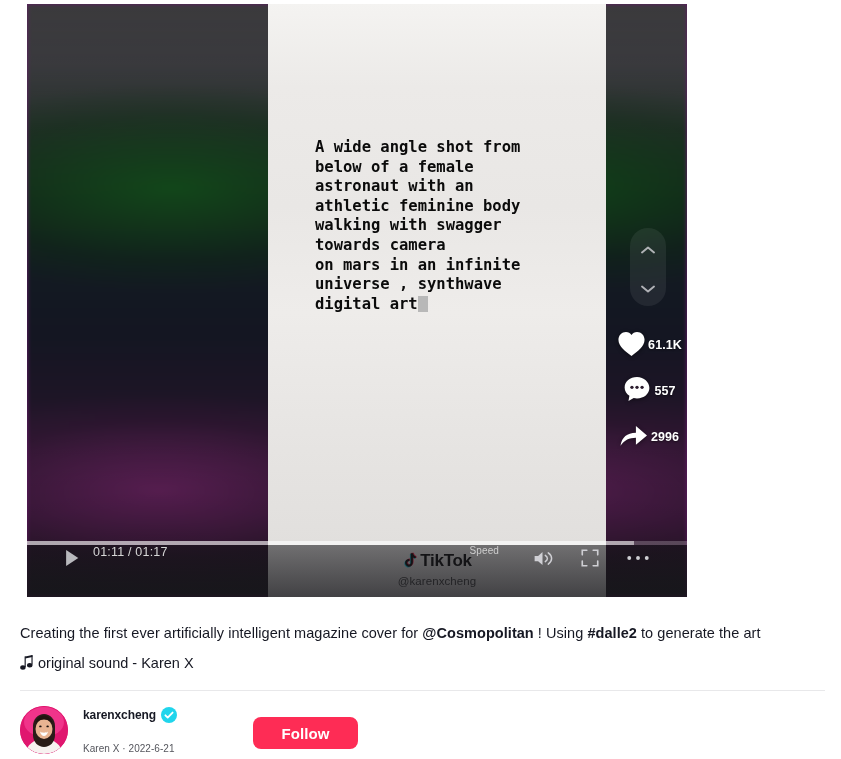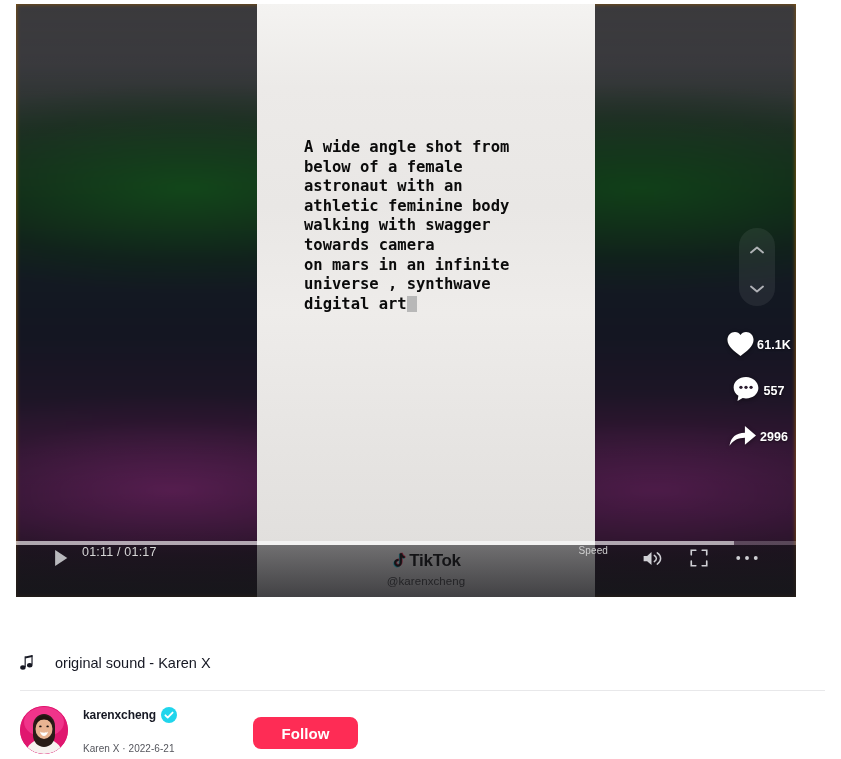--- a/index.html
+++ b/index.html
@@ -15,26 +15,26 @@
   .page {
     position: relative;
     width: 841px;
     height: 759px;
     background: #ffffff;
   }
 
   
   .player {
     position: absolute;
-    left: 16px;
+    left: 27px;
     top: 4px;
-    width: 780px;
+    width: 660px;
     height: 593px;
     overflow: hidden;
-    background: #a16207;
+    background: #701a75;
   }
 
   
   .backdrop {
     position: absolute;
     inset: 0;
     background:
       radial-gradient(ellipse 58% 22% at 22% 31%, rgba(18,72,26,0.95) 0%, rgba(12,48,18,0.35) 55%, rgba(0,0,0,0) 80%),
       radial-gradient(ellipse 58% 22% at 80% 31%, rgba(16,66,24,0.92) 0%, rgba(10,44,16,0.32) 55%, rgba(0,0,0,0) 80%),
       radial-gradient(ellipse 52% 20% at 20% 82%, rgba(96,32,88,0.92) 0%, rgba(58,20,54,0.35) 58%, rgba(0,0,0,0) 82%),
@@ -235,21 +235,21 @@
     letter-spacing: 0.05px;
   }
   .caption b { font-weight: 700; color: #161823; }
 
   .music {
     position: absolute;
     left: 20px;
     top: 655px;
     display: flex;
     align-items: center;
-    gap: 21px;
+    gap: 4px;
     font-size: 14.5px;
     color: #161823;
   }
   .music .note { width: 14px; height: 16px; }
 
   .divider {
     position: absolute;
     left: 20px;
     top: 690px;
     width: 805px;
@@ -432,20 +432,21 @@
       <span class="ctrl-icon">
         <svg viewBox="0 0 26 8" width="24" height="8">
           <circle cx="3.5" cy="4" r="2.1" fill="#cfcfd4"></circle>
           <circle cx="13" cy="4" r="2.1" fill="#cfcfd4"></circle>
           <circle cx="22.5" cy="4" r="2.1" fill="#cfcfd4"></circle>
         </svg>
       </span>
     </div>
   </div>
 
+  <div class="caption"><span>Creating the first ever artificially intelligent magazine cover for </span><b>@Cosmopolitan</b><span> ! Using </span><b>#dalle2</b><span> to generate the art</span></div>
 
   <div class="music">
     <span class="note">
       <svg viewBox="0 0 14 16" width="14" height="16">
         <path d="M5.2 1.4L12.4 0v2.0L5.2 3.4z" fill="#161823"></path>
         <rect x="4.6" y="1.4" width="1.15" height="10.6" fill="#161823"></rect>
         <rect x="11.45" y="0.2" width="1.15" height="9.4" fill="#161823"></rect>
         <ellipse cx="2.9" cy="12.5" rx="2.7" ry="2.2" fill="#161823"></ellipse>
         <ellipse cx="9.75" cy="10.2" rx="2.7" ry="2.2" fill="#161823"></ellipse>
       </svg>

